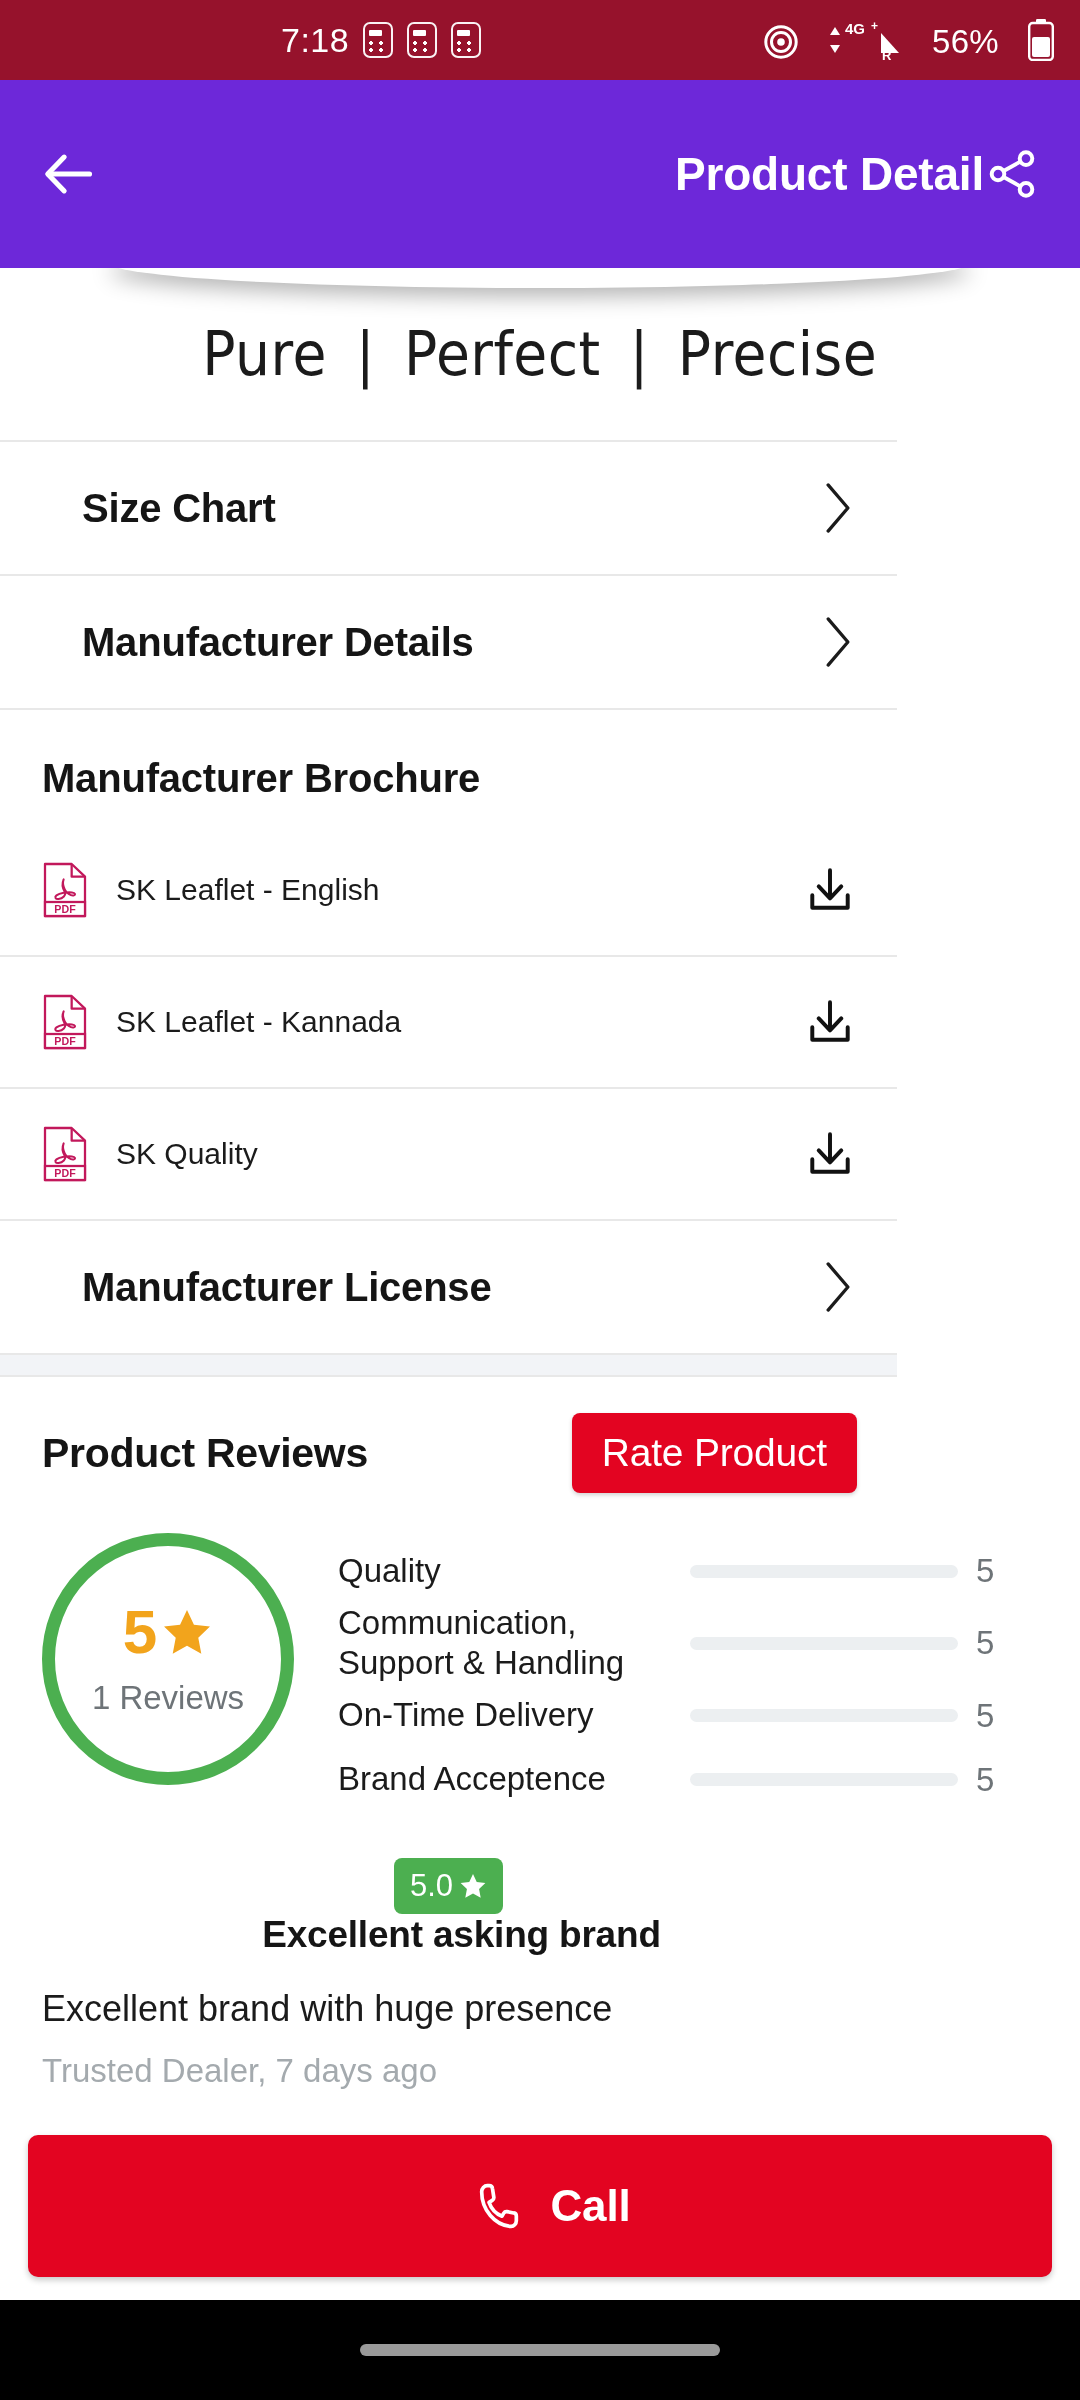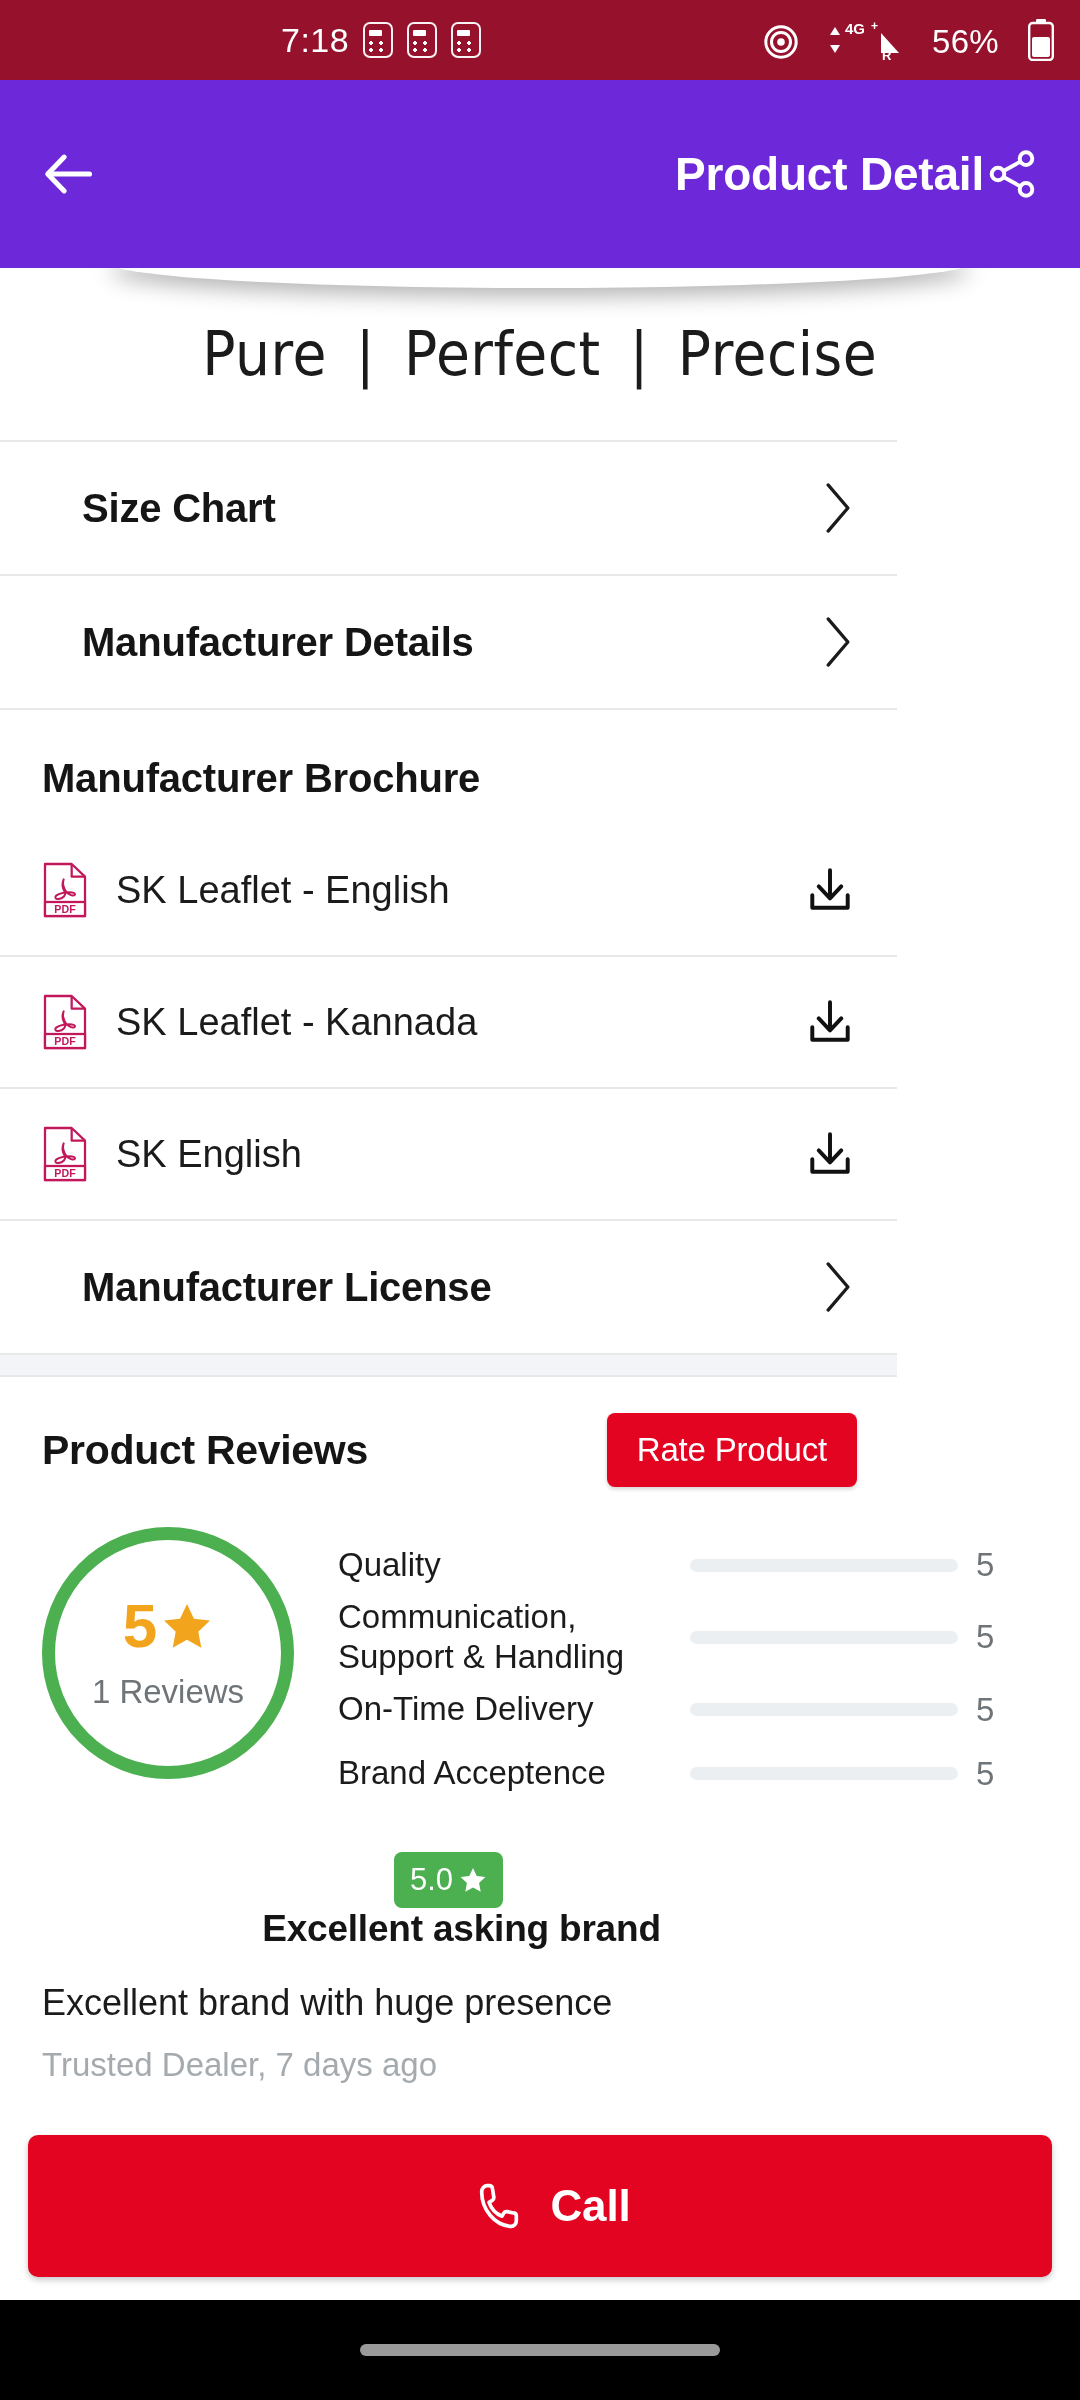--- a/index.html
+++ b/index.html
@@ -203,21 +203,21 @@
     cursor: pointer;
   }
   .pdf-icon {
     width: 46px;
     height: 56px;
     flex: 0 0 auto;
   }
   .doc-label {
     flex: 1 1 auto;
     margin-left: 28px;
-    font-size: 38px;
+    font-size: 30px;
     color: #1b1b1b;
     font-weight: 400;
   }
   .dl-icon {
     width: 50px;
     height: 50px;
     flex: 0 0 auto;
     cursor: pointer;
   }
 
@@ -245,21 +245,21 @@
     font-weight: 700;
     color: #151515;
     letter-spacing: -0.3px;
   }
   .rate-btn {
     background: #e30421;
     color: #ffffff;
     border: none;
     border-radius: 8px;
     font-family: inherit;
-    font-size: 33px;
+    font-size: 39px;
     padding: 18px 30px;
     cursor: pointer;
     letter-spacing: -0.2px;
     box-shadow: 0 2px 4px rgba(0,0,0,0.18);
   }
 
   .rating-block {
     display: flex;
     align-items: flex-start;
     padding: 24px 42px 10px 42px;
@@ -573,21 +573,21 @@
     <div class="doc-row">
       <span class="pdf-icon">
         <svg width="46" height="56" viewBox="0 0 34 42">
           <path d="M2 1.5 H22 L32 11 V40.5 H2 Z" fill="#fff" stroke="#c2185b" stroke-width="1.7" stroke-linejoin="round"></path>
           <path d="M22 1.5 V11 H32" fill="none" stroke="#c2185b" stroke-width="1.7" stroke-linejoin="round"></path>
           <path d="M16 13 c-1.6 3.4 -0.6 7 0.8 9.4 c1.4 2.4 -1.6 5 -4.6 5.4 c-2.4 0.3 -3.2 -1.6 -1.6 -2.8 c2.4 -1.8 8.2 -2.6 11.6 -2.2 c2.6 0.3 3 2 1.2 2.3 c-2.2 0.4 -5.2 -1.8 -6.6 -4.6 c-1.2 -2.4 -1.6 -5.4 -0.8 -7.5 Z" fill="none" stroke="#c2185b" stroke-width="1.5" stroke-linejoin="round"></path>
           <rect x="2" y="30" width="30" height="10.5" fill="#fff" stroke="#c2185b" stroke-width="1.7"></rect>
           <text x="17" y="38.2" font-family="Liberation Sans, sans-serif" font-size="8" font-weight="700" fill="#c2185b" text-anchor="middle">PDF</text>
         </svg>
       </span>
-      <span class="doc-label">SK English</span>
+      <span class="doc-label">SK Quality</span>
       <span class="dl-icon">
         <svg width="50" height="50" viewBox="0 0 24 24" fill="none" stroke="#111" stroke-width="1.9" stroke-linecap="round" stroke-linejoin="round">
           <line x1="12" y1="2.5" x2="12" y2="15.5"></line>
           <polyline points="6.6,10.3 12,16 17.4,10.3"></polyline>
           <polyline points="3.5,14.5 3.5,20.5 20.5,20.5 20.5,14.5"></polyline>
         </svg>
       </span>
     </div>
 
     <div class="divider"></div>

